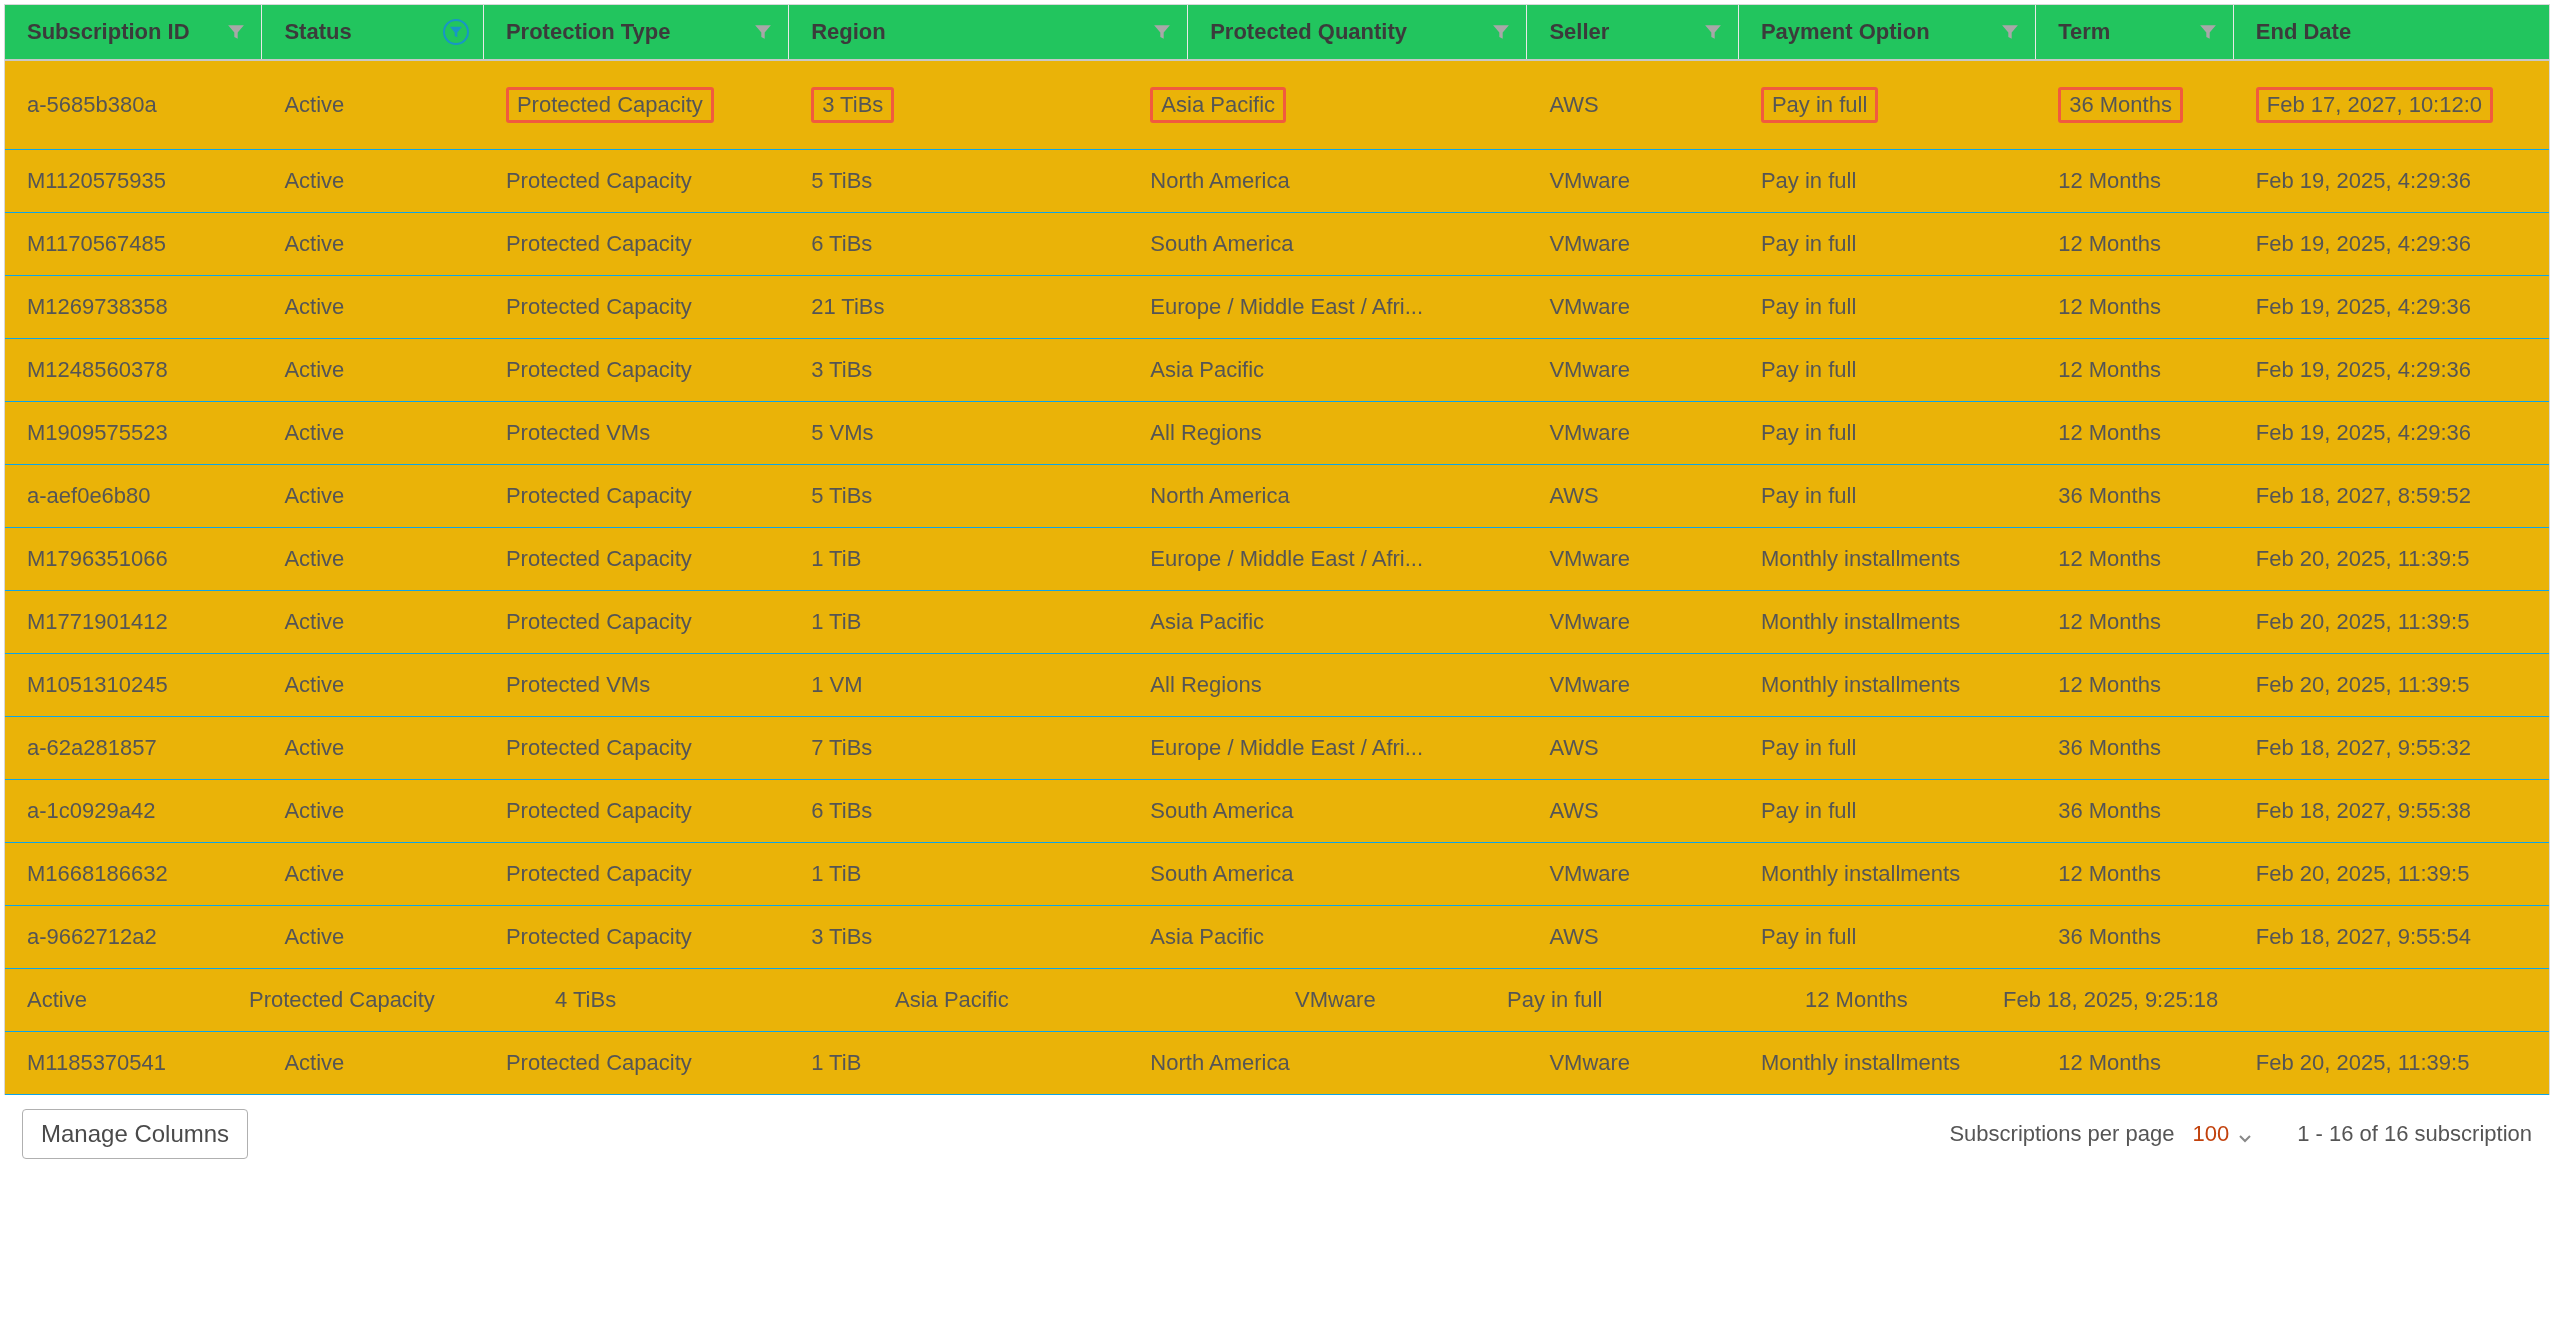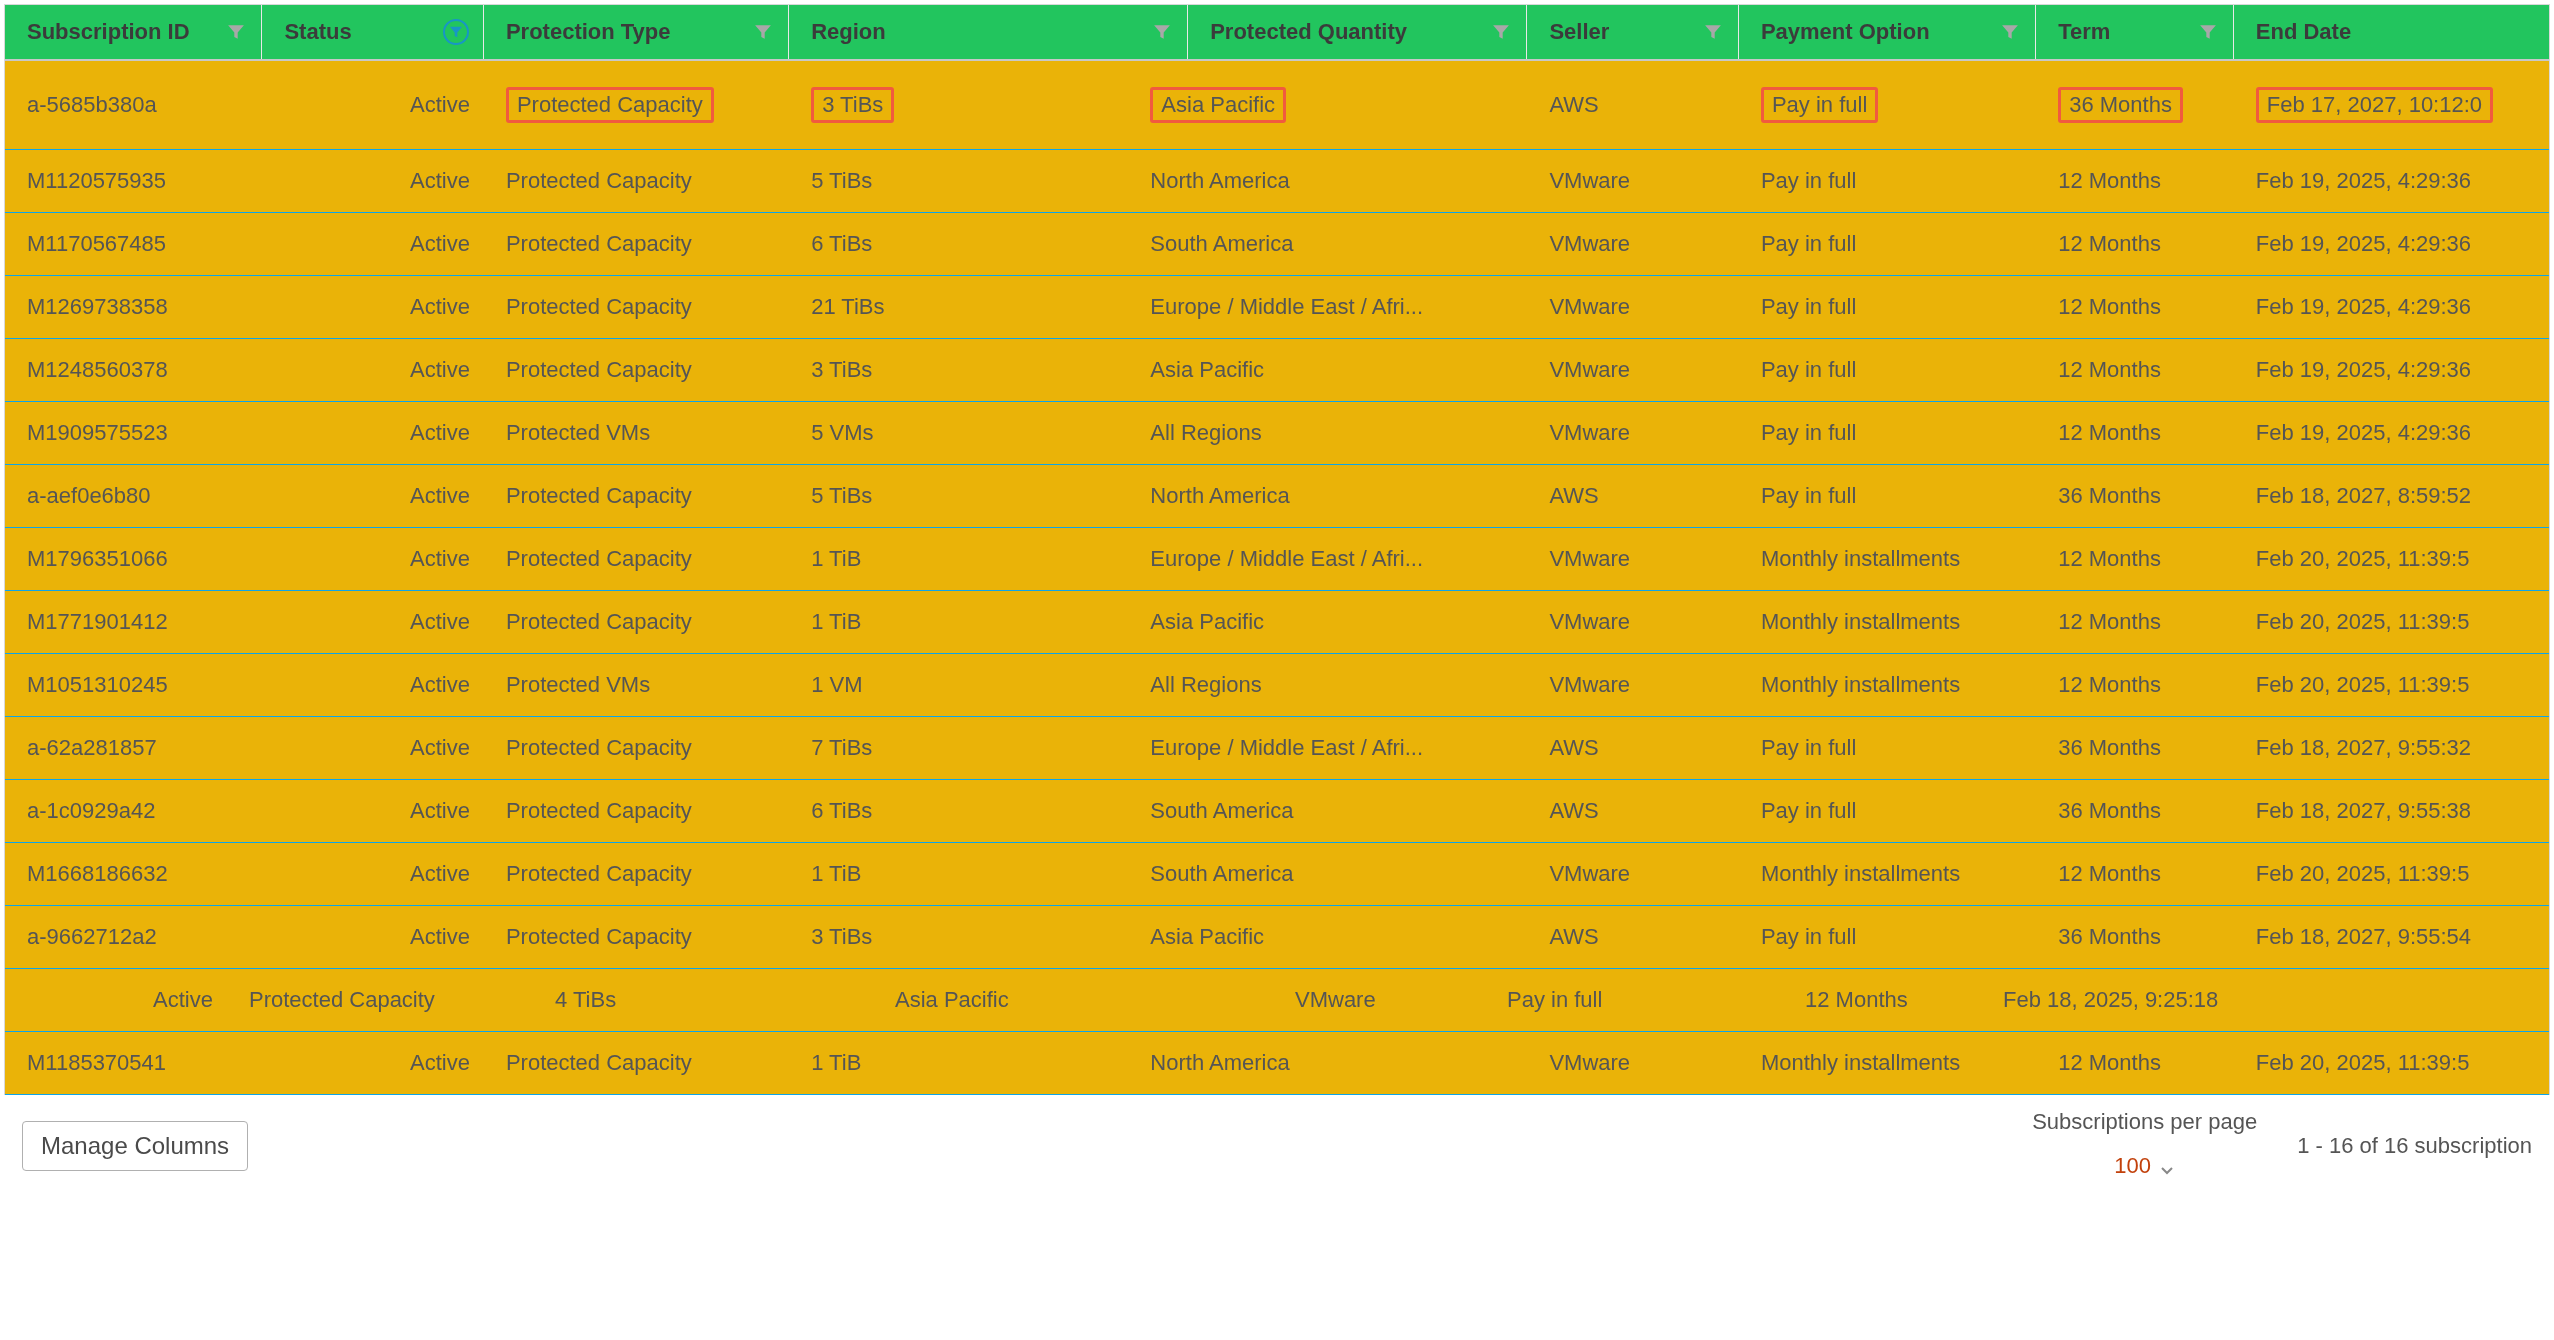--- a/index.html
+++ b/index.html
@@ -69,21 +69,21 @@
   }
   .td { color: #555; }
   .highlight {
     border: 3px solid #f15a3f;
     border-radius: 3px;
     padding: 2px 8px;
     display: inline-block;
   }
   
   .c-sub   { width: 258px; }
-  .c-stat  { width: 222px; justify-content: flex-end; }
+  .c-stat  { width: 222px; }
   .c-ptype { width: 306px; }
   .c-qty   { width: 340px; }
   .c-reg   { width: 400px; }
   .c-sell  { width: 212px; }
   .c-pay   { width: 298px; }
   .c-term  { width: 198px; }
   .c-end   { width: 316px; flex: 1 1 auto; }
 
   .footer {
     display: flex;
@@ -95,21 +95,21 @@
   .btn {
     border: 1px solid #b0b0b0;
     border-radius: 4px;
     background: #fff;
     padding: 10px 18px;
     font-size: 24px;
     color: #4a4a4a;
     cursor: pointer;
   }
   .footer-spacer { flex: 1 1 auto; }
-  .per-page { display: flex; align-items: center; gap: 14px; flex-direction: column; }
+  .per-page { display: flex; align-items: center; gap: 14px; }
   .select {
     display: inline-flex;
     align-items: center;
     gap: 8px;
     padding: 4px 4px;
     cursor: pointer;
     color: #c2410c;
   }
   .chevron-down {
     width: 16px; height: 16px;

